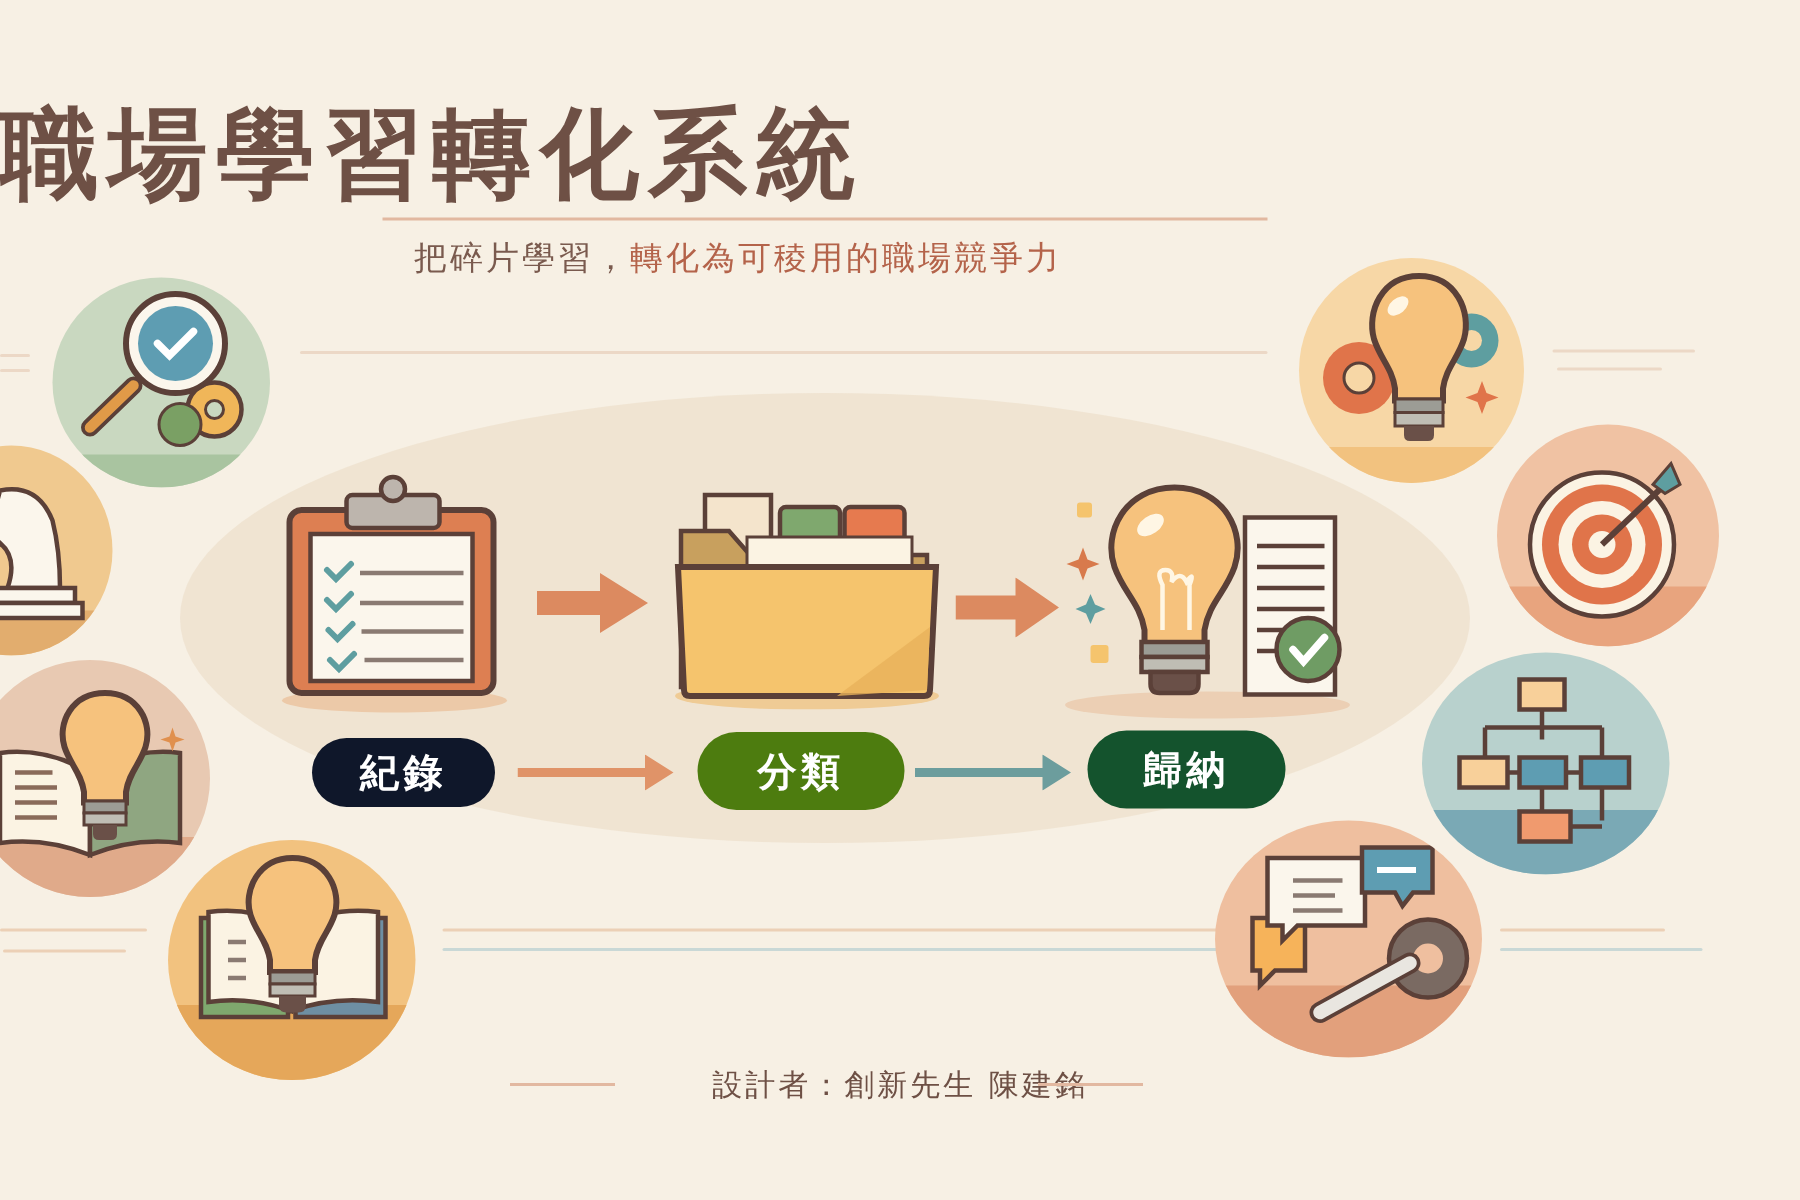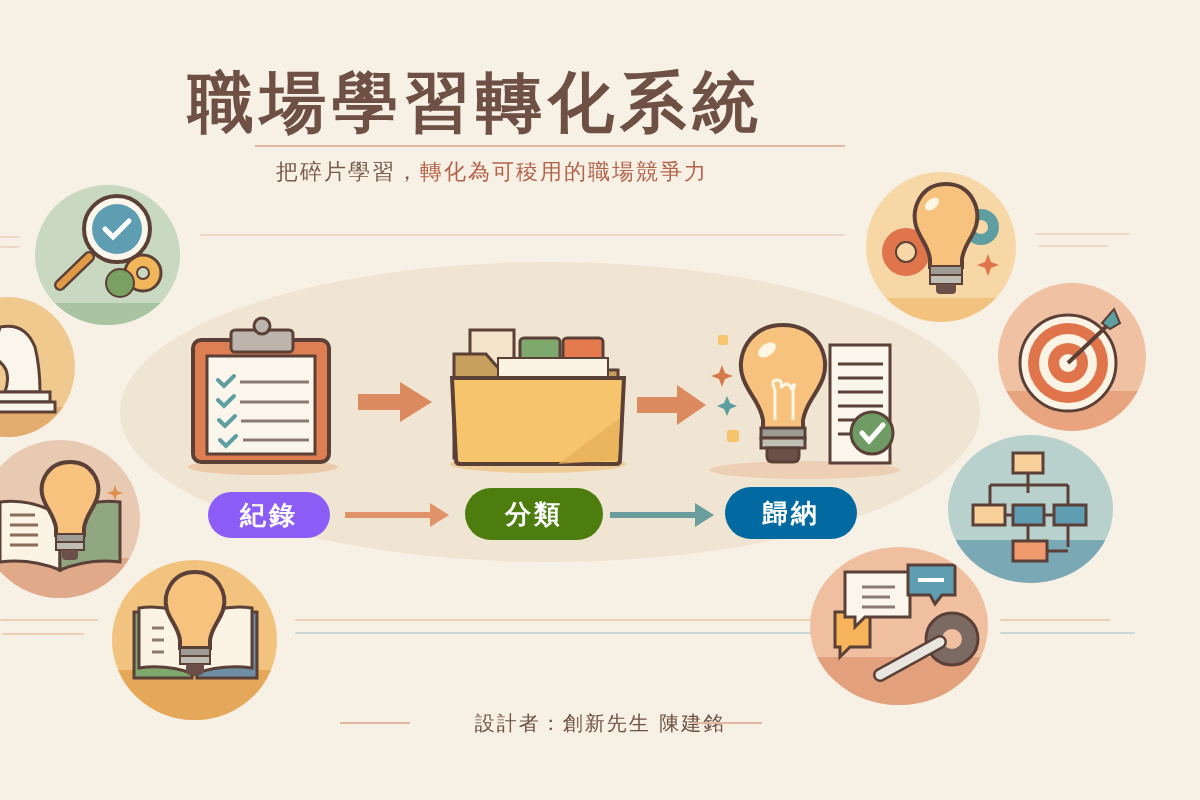--- a/index.html
+++ b/index.html
@@ -3,21 +3,21 @@
 <meta charset="utf-8">
 <style>
   html, body { margin:0; padding:0; }
   body {
     width:1200px; height:800px; overflow:hidden; position:relative;
     background:#f7f0e4;
     font-family:"DejaVu Sans", sans-serif;
   }
   .abs { position:absolute; }
   .title {
-    left:0; width:952px; top:58px; text-align:center;
+    left:0; width:952px; top:58px; 
     font-size:66px; font-weight:bold; color:#6e5045; letter-spacing:6px;
   }
   .title-rule { left:255px; top:145px; width:590px; height:2px; background:#e2b8a0; }
   .subtitle {
     left:0; width:984px; top:157px; text-align:center; font-size:22px; letter-spacing:2px;
   }
   .sub-a { color:#7a5a4e; }
   .sub-b { color:#b4634a; }
   .deco-line { height:2px; border-radius:1px; }
   .center-ellipse {
@@ -125,33 +125,33 @@
     <ellipse cx="62" cy="30" rx="10" ry="6" fill="#fff6e4" transform="rotate(-35 62 30)"></ellipse>
     <path d="M70 100 V70 Q65 60 72 60 Q78 60 76 68 Q82 60 86 68 Q92 60 88 70 V100" fill="none" stroke="#fff6e4" stroke-width="3"></path>
     <rect x="56" y="108" width="44" height="10" fill="#9c9c95" stroke="#5b4038" stroke-width="3"></rect>
     <rect x="56" y="118" width="44" height="10" fill="#bfbdb4" stroke="#5b4038" stroke-width="3"></rect>
     <path d="M62 128 H94 V136 Q94 142 88 142 H68 Q62 142 62 136 Z" fill="#6a5048" stroke="#5b4038" stroke-width="3"></path>
     <circle cx="167" cy="113" r="21" fill="#6f9c64" stroke="#5b4038" stroke-width="3"></circle>
     <path d="M157 113 l7 8 l14 -16" fill="none" stroke="#fff" stroke-width="5" stroke-linecap="round"></path>
   </svg>
 </div>
 
-<div class="abs pill" style="left:208px;top:492px;width:122px;background:#8b5cf6;">紀錄</div>
+<div class="abs pill" style="left:208px;top:492px;width:122px;background:#0f172a;">紀錄</div>
 <div class="abs" style="left:345px;top:503px;">
   <svg width="105" height="24" viewBox="0 0 105 24">
       <path d="M0 9 H85 V0 L104 12 L85 24 V15 H0 Z" fill="#e09368"></path>
     </svg>
 </div>
 <div class="abs pill" style="left:465px;top:488px;width:138px;height:52px;border-radius:26px;background:#4d7c0f;">分類</div>
 <div class="abs" style="left:610px;top:503px;">
   <svg width="105" height="24" viewBox="0 0 105 24">
       <path d="M0 9 H85 V0 L104 12 L85 24 V15 H0 Z" fill="#6c9d9d"></path>
     </svg>
 </div>
-<div class="abs pill" style="left:725px;top:487px;width:132px;height:52px;border-radius:26px;background:#0369a1;">歸納</div>
+<div class="abs pill" style="left:725px;top:487px;width:132px;height:52px;border-radius:26px;background:#14532d;">歸納</div>
 
 <div class="abs circle" style="left:35px;top:185px;width:145px;height:140px;background:#c9d8c0;">
   <svg width="145" height="140" viewBox="0 0 145 140">
     <rect x="0" y="118" width="145" height="22" fill="#a9c4a0"></rect>
     <circle cx="108" cy="88" r="18" fill="#f0b659" stroke="#5b4038" stroke-width="3"></circle>
     <circle cx="108" cy="88" r="6" fill="#c9d8c0" stroke="#5b4038" stroke-width="2"></circle>
     <circle cx="85" cy="98" r="14" fill="#7aa064" stroke="#5b4038" stroke-width="2"></circle>
     <line x1="54" y1="72" x2="25" y2="100" stroke="#5b4038" stroke-width="12" stroke-linecap="round"></line>
     <line x1="54" y1="72" x2="25" y2="100" stroke="#e09a48" stroke-width="7" stroke-linecap="round"></line>
     <circle cx="82" cy="44" r="33" fill="#fbf6ec" stroke="#5b4038" stroke-width="4"></circle>

